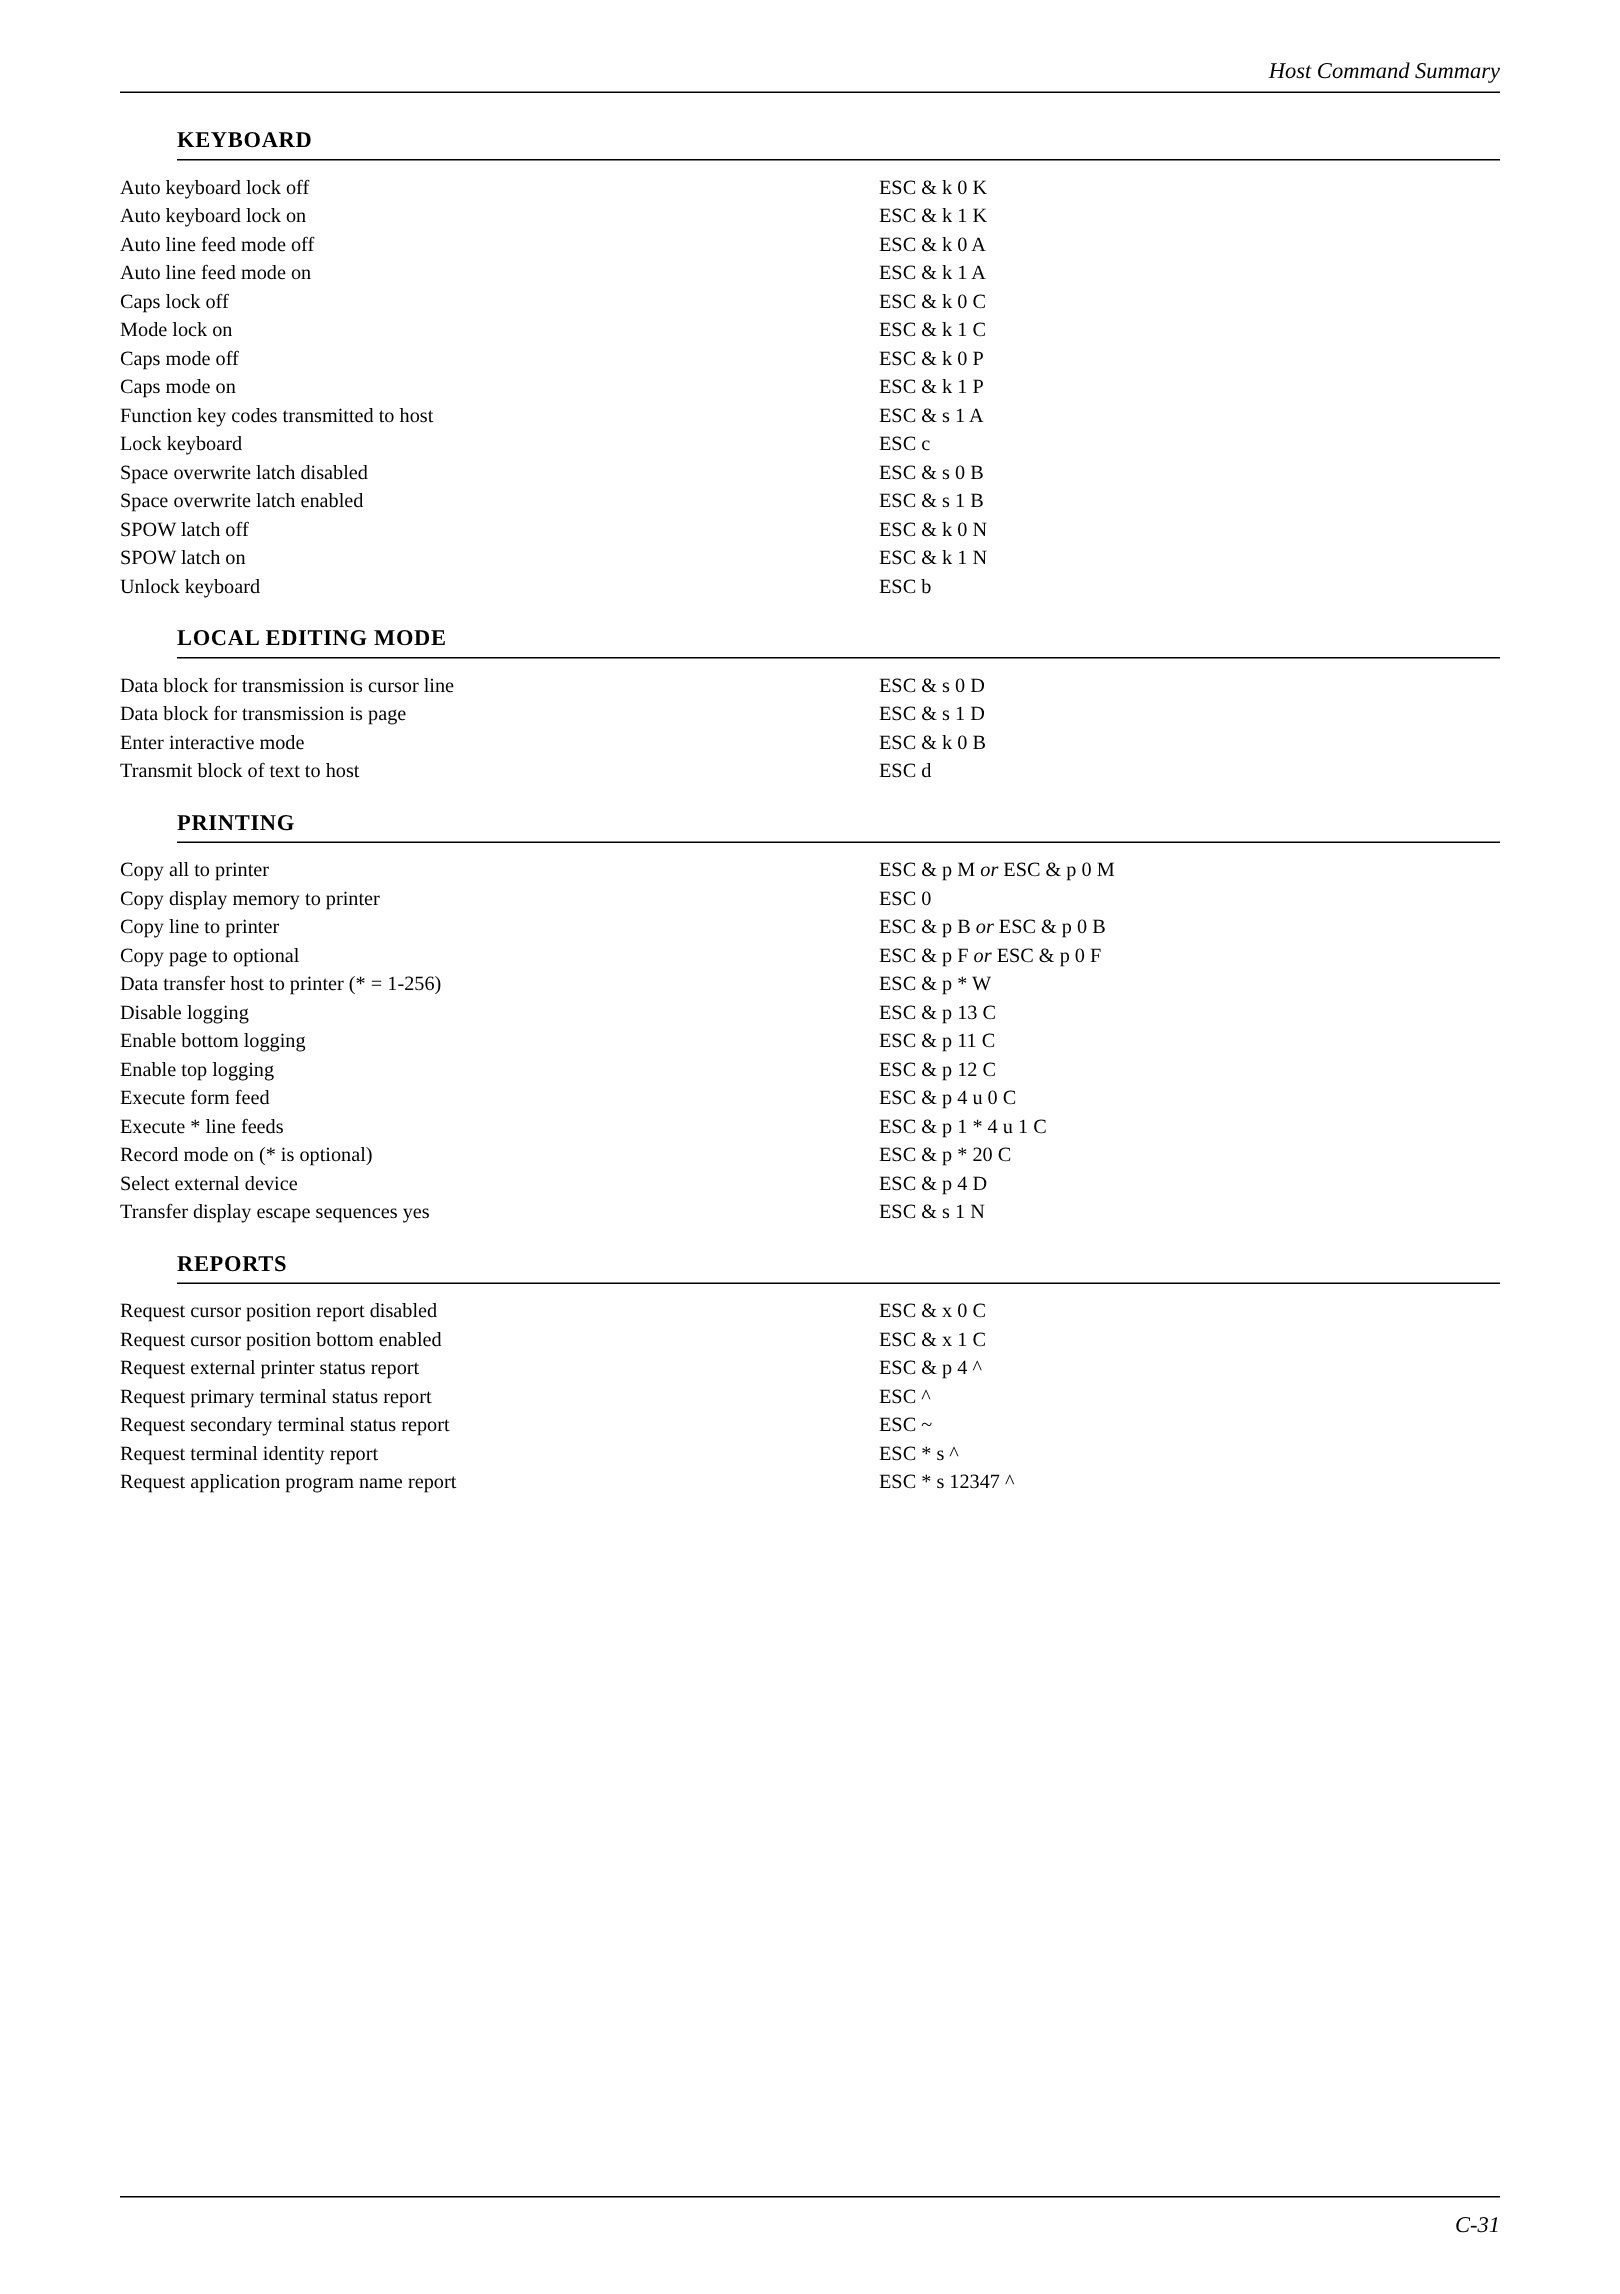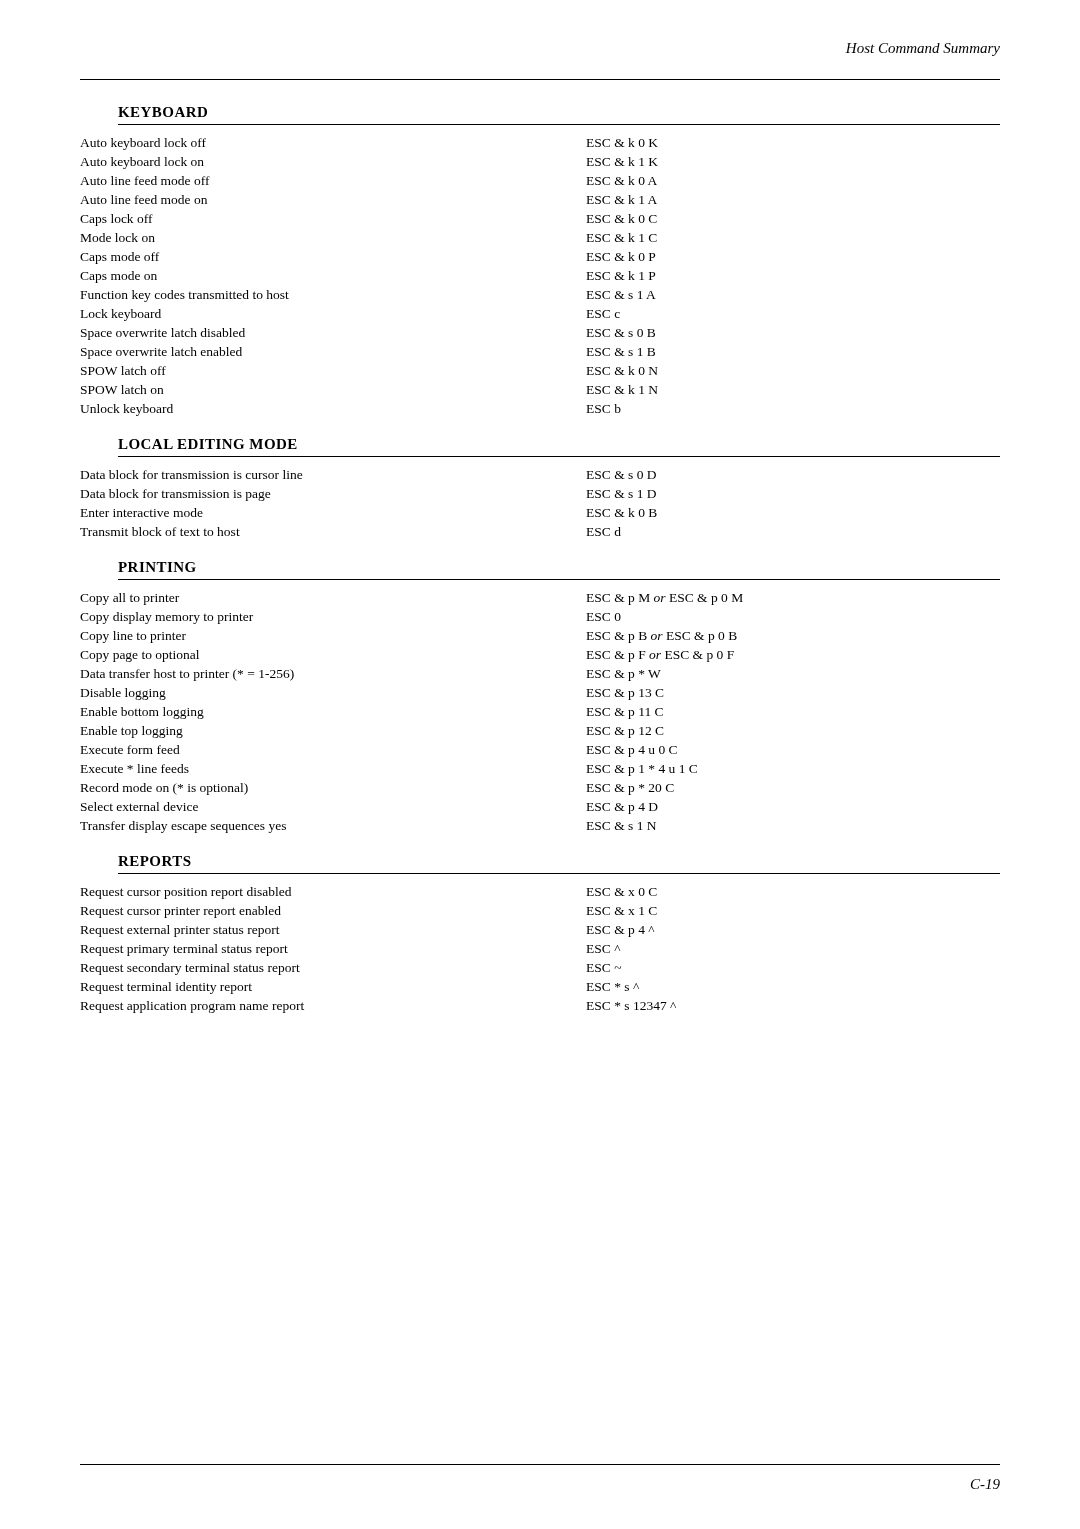--- a/index.html
+++ b/index.html
@@ -10,21 +10,21 @@
       color: #000;
       width: 1080px;
       min-height: 1529px;
       position: relative;
       padding: 40px 80px 60px 80px;
     }
     .page-header {
       display: flex;
       justify-content: flex-end;
       border-bottom: 1.5px solid #000;
-      padding-bottom: 22px;
+      padding-bottom: 4px;
       margin-bottom: 24px;
     }
     .page-header-title {
       font-style: italic;
       font-size: 15px;
     }
     .section {
       margin-bottom: 18px;
     }
     .section-title {
@@ -227,21 +227,21 @@
     </div>
     <div class="section">
       <div class="section-title">Reports</div>
       <table class="command-table">
         <tbody>
           <tr>
             <td>Request cursor position report disabled</td>
             <td>ESC &amp; x 0 C</td>
           </tr>
           <tr>
-            <td>Request cursor printer report enabled</td>
+            <td>Request cursor position bottom enabled</td>
             <td>ESC &amp; x 1 C</td>
           </tr>
           <tr>
             <td>Request external printer status report</td>
             <td>ESC &amp; p 4 ^</td>
           </tr>
           <tr>
             <td>Request primary terminal status report</td>
             <td>ESC ^</td>
           </tr>
@@ -257,14 +257,14 @@
             <td>Request application program name report</td>
             <td>ESC * s 12347 ^</td>
           </tr>
         </tbody>
       </table>
     </div>
   </div>
 
 <div class="footer-line"></div>
 <div class="page-footer">
-  <span>C-19</span>
+  <span>C-31</span>
 </div>
 
 </body></html>

